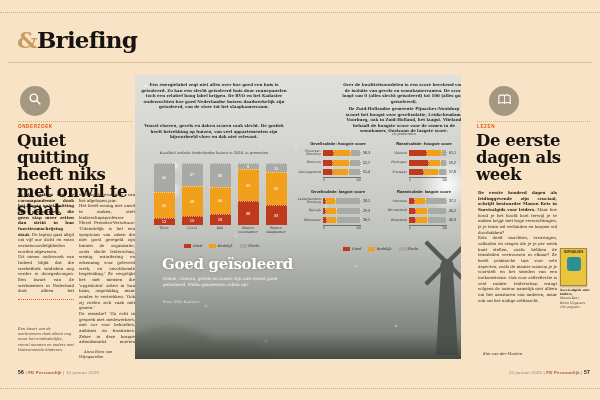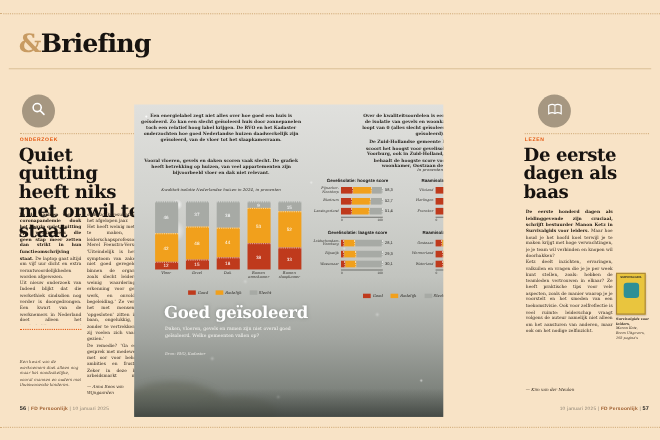--- a/index.html
+++ b/index.html
@@ -25,22 +25,22 @@
 
   .stat-number{font-family:"DejaVu Serif",serif;font-weight:bold;color:#e8560e;font-size:25px;line-height:1;letter-spacing:-1px;}
   .stat-number .pct{font-size:17px;}
   .stat-caption{font-size:3.7px;font-style:italic;line-height:1.4;color:#4a3e30;}
 
   .footer{font-family:"Liberation Sans",sans-serif;font-size:4.4px;color:#8c8273;letter-spacing:0.2px;}
   .footer .pg{color:#1a1a1a;font-weight:bold;font-size:5px;}
   .footer .mag{color:#9b5a2a;font-weight:bold;}
 
   
-  #photo{left:122px;top:75px;width:281px;height:284px;overflow:hidden;
-    background:linear-gradient(180deg,#e0e0dd 0%,#d2d3cf 30%,#c2c4bf 55%,#a2a5a0 75%,#7d827c 92%,#6d726c 100%);margin-top:20px;}
+  #photo{left:135px;top:75px;width:326px;height:284px;overflow:hidden;
+    background:linear-gradient(180deg,#e0e0dd 0%,#d2d3cf 30%,#c2c4bf 55%,#a2a5a0 75%,#7d827c 92%,#6d726c 100%);}
   .ph-text{font-size:4px;line-height:1.4;text-align:center;color:#2b2823;font-weight:600;white-space:pre-line;}
   .ph-italic{font-size:3.6px;font-style:italic;text-align:center;color:#2f2c27;}
   .gtitle{font-family:"DejaVu Serif",serif;font-weight:bold;font-size:15px;letter-spacing:-0.3px;color:#ffffff;text-shadow:0 0 3px rgba(90,95,92,.5);}
   .gstand{font-size:4.2px;line-height:1.45;color:#f7f6f2;white-space:pre-line;}
   .gsource{font-size:3.5px;font-style:italic;color:#e8e7e2;}
 
   
   #stackChart{display:flex;gap:4px;align-items:flex-end;}
   .sbar{width:24px;display:flex;flex-direction:column;align-items:center;}
   .sstack{display:flex;flex-direction:column-reverse;width:21px;}
@@ -379,21 +379,21 @@
   <div class="abs circle-icon" style="left:489px;top:86px;">
     <span>
       <svg width="17" height="17" viewBox="0 0 24 24">
           <path d="M4 7 C7 5.2 10 5.2 12 6.6 C14 5.2 17 5.2 20 7 L20 17.5 C17 15.8 14 15.8 12 17.3 C10 15.8 7 15.8 4 17.5 Z" fill="none" stroke="#fff" stroke-width="1.5"></path>
           <line x1="12" y1="6.6" x2="12" y2="17.3" stroke="#fff" stroke-width="1.2"></line>
         </svg>
     </span>
   </div>
   <div class="abs dotted-h" style="left:477px;width:113px;top:121px;"></div>
   <div class="abs kicker" style="left:477px;top:124px;">LEZEN</div>
-  <div class="abs headline" style="left:476px;top:132px;width:112px;">De eerste dagen als baas</div>
+  <div class="abs headline" style="left:476px;top:132px;width:112px;">De eerste dagen als week</div>
 
   <div class="abs rbody" style="left:478px;top:190px;width:112px;height:158px;">
     <span class="book-float">
       <span class="book-cover" style="display:flex;">
         <span class="bc-title">SURVIVAL­GIDS</span>
         <span class="bc-blob"></span>
       </span>
       <span class="book-caption" style="display:block;">
         <span class="bc1" style="display:block;">Survivalgids voor leiders,</span>
         <span style="display:block;">Manon Ketz,</span>

